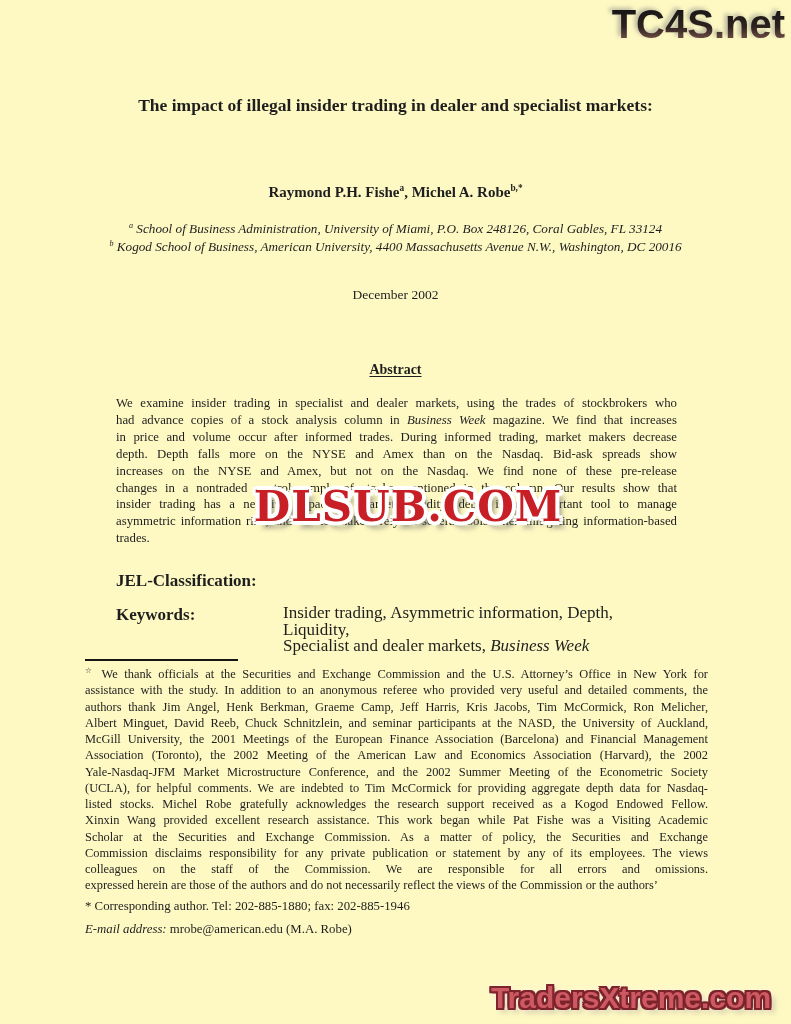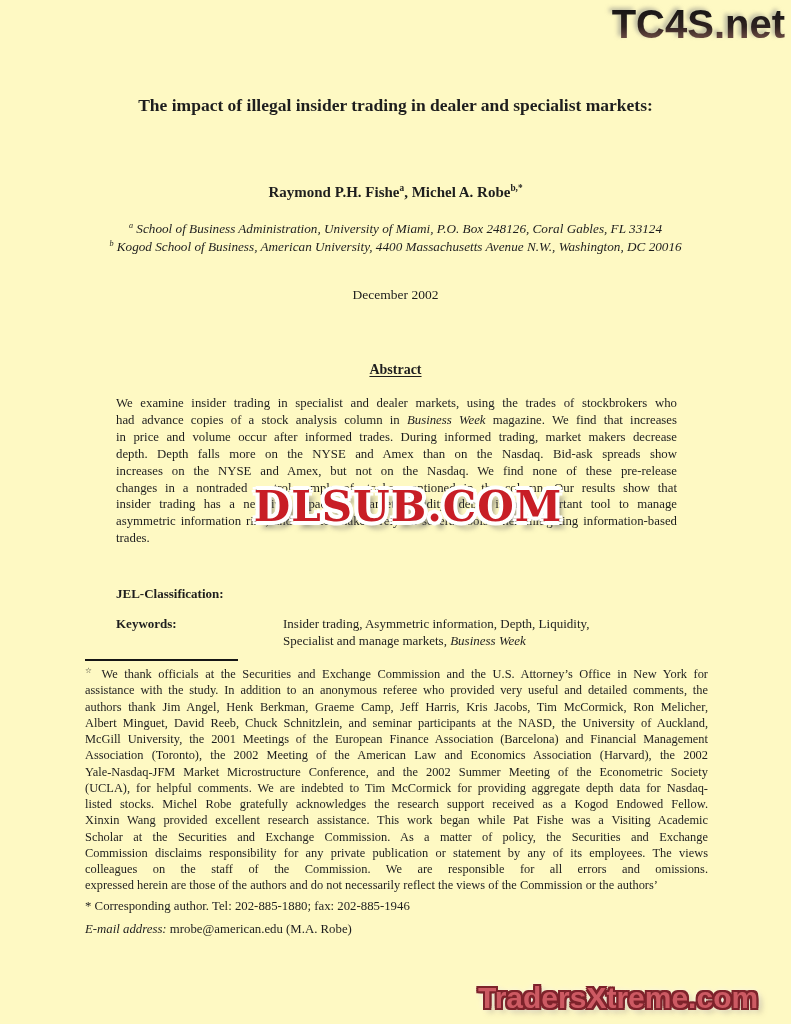--- a/index.html
+++ b/index.html
@@ -27,21 +27,21 @@
   .title{position:absolute;top:88px;left:0;right:0;font-size:17.5px;font-weight:bold;}
   .title .line{line-height:35px;}
   .authors{position:absolute;top:184px;left:0;right:0;font-size:15px;font-weight:bold;}
   .affils{position:absolute;top:220px;left:0;right:0;font-size:13.2px;font-style:italic;}
   .affils .line{line-height:17.5px;}
   .date{position:absolute;top:287px;left:0;right:0;font-size:13.5px;}
   .abs-head{position:absolute;top:362px;left:0;right:0;font-size:14px;font-weight:bold;}
   .abs-head .u{text-decoration:underline;text-underline-offset:2px;}
   .abs-body{position:absolute;top:395px;left:116px;width:561px;font-size:12.8px;}
   .abs-body .line{line-height:16.9px;}
-  .meta{position:absolute;top:586px;left:116px;width:561px;font-size:13px;}
+  .meta{position:absolute;top:571px;left:116px;width:561px;font-size:17px;}
   .meta-row{display:flex;align-items:flex-start;}
   .meta-row + .meta-row{margin-top:14px;}
   .meta-label{width:167px;flex:none;font-weight:bold;}
   .meta-value{flex:1;}
   .meta-value .line{line-height:16.5px;}
   .fn-rule{position:absolute;top:659px;left:85px;width:153px;height:2px;background:#161616;}
   .footnote{position:absolute;top:666px;left:85px;width:623px;font-size:12.4px;}
   .footnote .line{line-height:16.25px;}
   .corr{position:absolute;top:899px;left:85px;font-size:12.8px;}
   .email{position:absolute;top:922px;left:85px;width:623px;font-size:12.8px;}
@@ -49,21 +49,21 @@
   .wm-center{
     position:absolute;left:248px;top:486px;width:320px;text-align:center;
     font-family:"DejaVu Serif","Liberation Serif",serif;font-weight:bold;
     font-size:42px;letter-spacing:1px;line-height:1;color:#c81e26;
     text-shadow:
       -3px -3px 0 #fff, 3px -3px 0 #fff, -3px 3px 0 #fff, 3px 3px 0 #fff,
       -4px 0 0 #fff, 4px 0 0 #fff, 0 -4px 0 #fff, 0 4px 0 #fff,
       6px 7px 5px rgba(90,90,90,0.55);
   }
   .wm-bottom{
-    position:absolute;top:981px;left:478px;width:306px;text-align:left;
+    position:absolute;top:981px;left:478px;width:306px;text-align:center;
     font-family:"Liberation Sans","DejaVu Sans",sans-serif;font-weight:bold;
     font-size:30px;line-height:1.1;color:#cd5a63;letter-spacing:0px;
     text-shadow:
       -2px -2px 0 #7d232b, 2px -2px 0 #7d232b, -2px 2px 0 #7d232b, 2px 2px 0 #7d232b,
       -2px 0 0 #7d232b, 2px 0 0 #7d232b, 0 -2px 0 #7d232b, 0 2px 0 #7d232b,
       0 0 6px #ffffff, 0 0 10px #f4efe2, 4px 4px 6px rgba(160,150,130,0.8);
   }
 </style>
 </head>
 <body>
@@ -104,21 +104,21 @@
     </div>
 
   <div class="meta">
     <div class="meta-row">
       <div class="meta-label">JEL-Classification:</div>
     </div>
     <div class="meta-row">
       <div class="meta-label">Keywords:</div>
       <div class="meta-value plain">
           <div class="line"><span>Insider trading, Asymmetric information, Depth, Liquidity,</span></div>
-          <div class="line"><span>Specialist and manage markets, </span><span class="it">Business Week</span></div>
+          <div class="line"><span>Specialist and dealer markets, </span><span class="it">Business Week</span></div>
         </div>
     </div>
   </div>
 
   <div class="fn-rule"></div>
 
   <div class="footnote just">
       <div class="line"><span class="sup">☆</span><span> We thank officials at the Securities and Exchange Commission and the U.S. Attorney’s Office in New York for</span></div>
       <div class="line"><span>assistance with the study. In addition to an anonymous referee who provided very useful and detailed comments, the</span></div>
       <div class="line"><span>authors thank Jim Angel, Henk Berkman, Graeme Camp, Jeff Harris, Kris Jacobs, Tim McCormick, Ron Melicher,</span></div>

